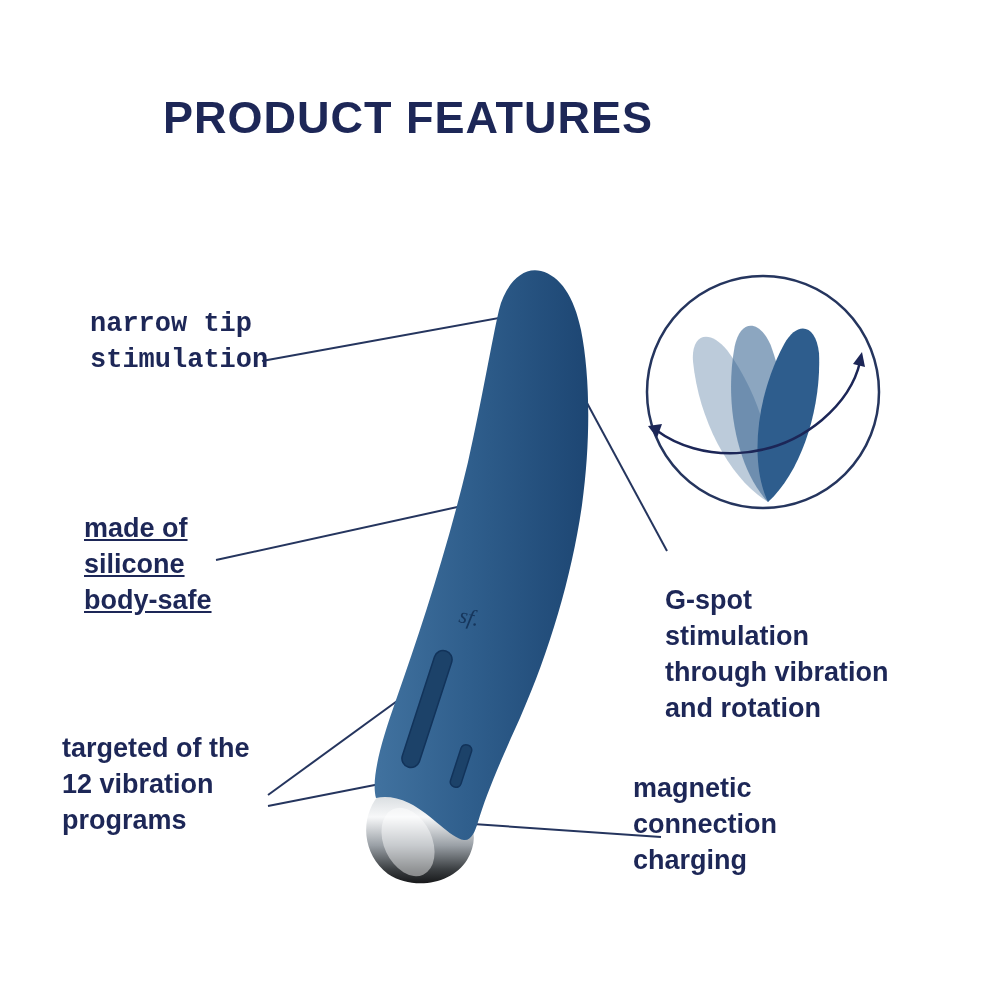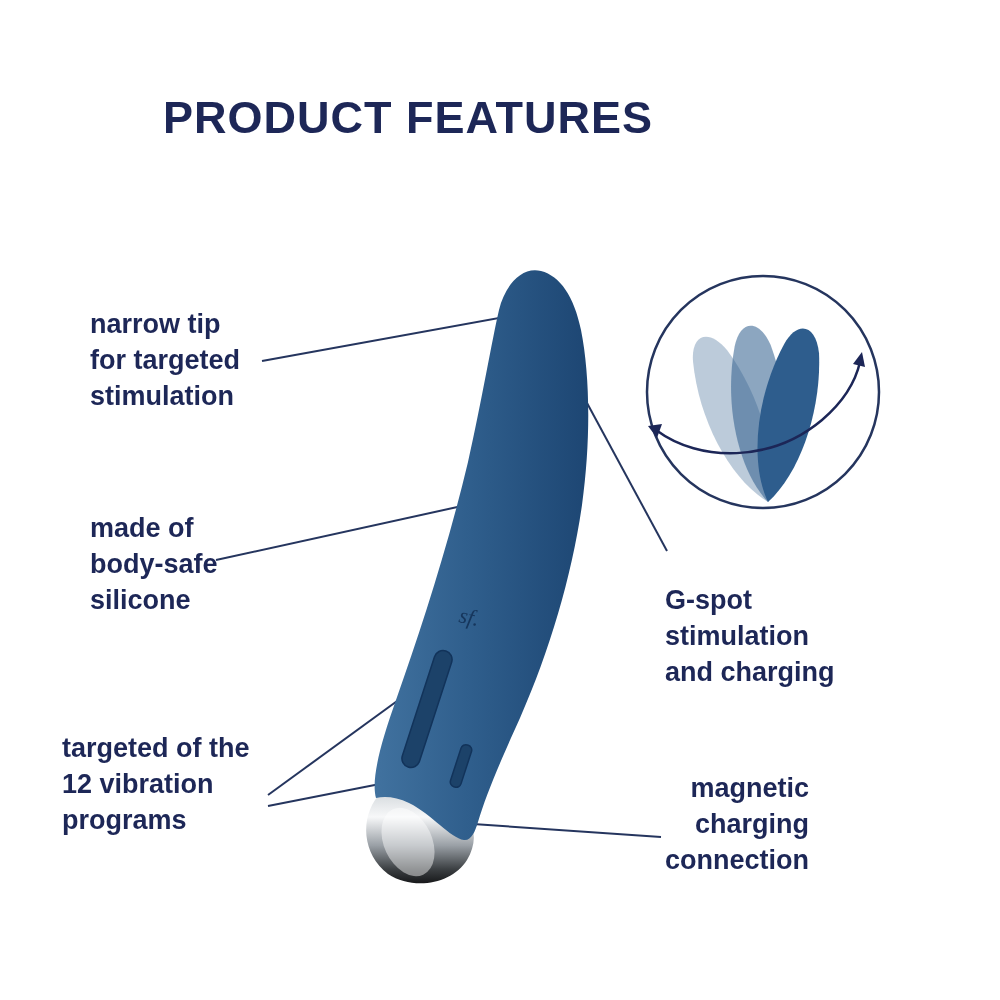--- a/index.html
+++ b/index.html
@@ -9,25 +9,25 @@
   }
   .title{
     position:absolute;top:92px;left:0;width:816px;text-align:center;
     font-size:45px;font-weight:bold;letter-spacing:1px;color:#1d2757;
   }
   .label{
     position:absolute;color:#1d2757;font-size:27px;line-height:36px;
     font-weight:bold;white-space:nowrap;
   }
   .label span{display:block;}
-  .label-narrow{left:90px;top:306px;}
-  .label-silicone{left:90px;top:510px;}
+  .label-narrow{left:90px;top:306px;font-family:Liberation Mono, monospace;}
+  .label-silicone{left:84px;top:510px;text-decoration:underline;}
   .label-programs{left:62px;top:730px;}
   .label-gspot{left:665px;top:582px;}
-  .label-magnetic{left:665px;top:770px;text-align:right;}
+  .label-magnetic{left:633px;top:770px;}
   svg.figure{position:absolute;left:0;top:0;}
   .connector{stroke:#25355e;stroke-width:2;fill:none;}
   .detail-circle{fill:#ffffff;stroke:#25355e;stroke-width:2.5;}
   .arrow-line{stroke:#1c2657;stroke-width:2.5;fill:none;}
   .arrow-head{fill:#1c2657;stroke:none;}
   .slot{fill:#1c4269;stroke:#12335a;stroke-width:1.5;}
   .logo-text{font-family:"Liberation Serif",serif;font-style:italic;font-size:22px;fill:#16365c;}
 </style>
 </head>
 <body>
@@ -88,41 +88,41 @@
       <path opacity="0.55" transform="translate(768 502) rotate(-6)" d="M 0 0 C -26 -34, -34 -100, -17 -158 C -9 -184, 10 -184, 19 -156 C 33 -102, 26 -36, 0 0 Z" fill="#2e5d8d"></path>
       <path transform="translate(768 502) rotate(12)" d="M 0 0 C -26 -34, -34 -100, -17 -158 C -9 -184, 10 -184, 19 -156 C 33 -102, 26 -36, 0 0 Z" fill="#2e5d8d"></path>
       <path class="arrow-line" d="M 656 430 C 700 463, 772 462, 822 420 C 843 402, 855 384, 860 362"></path>
       <polygon class="arrow-head" points="862,352 865,367 853,364"></polygon>
       <polygon class="arrow-head" points="648,426 662,424 657,438"></polygon>
     </g>
   </svg>
 
   <div class="label label-narrow">
     <span>narrow tip</span>
-    <span>for targeted</span>
     <span>stimulation</span>
   </div>
 
   <div class="label label-silicone">
     <span>made of</span>
+    <span>silicone</span>
     <span>body-safe</span>
-    <span>silicone</span>
   </div>
 
   <div class="label label-programs">
     <span>targeted of the</span>
     <span>12 vibration</span>
     <span>programs</span>
   </div>
 
   <div class="label label-gspot">
     <span>G-spot</span>
     <span>stimulation</span>
-    <span>and charging</span>
+    <span>through vibration</span>
+    <span>and rotation</span>
   </div>
 
   <div class="label label-magnetic">
     <span>magnetic</span>
+    <span>connection</span>
     <span>charging</span>
-    <span>connection</span>
   </div>
 
 </div>
 
 </body></html>

